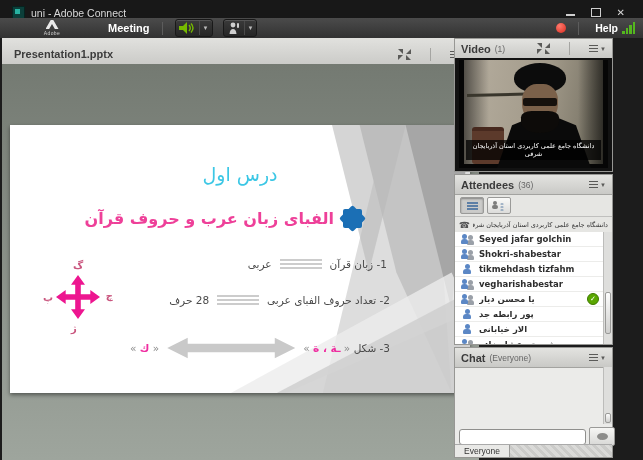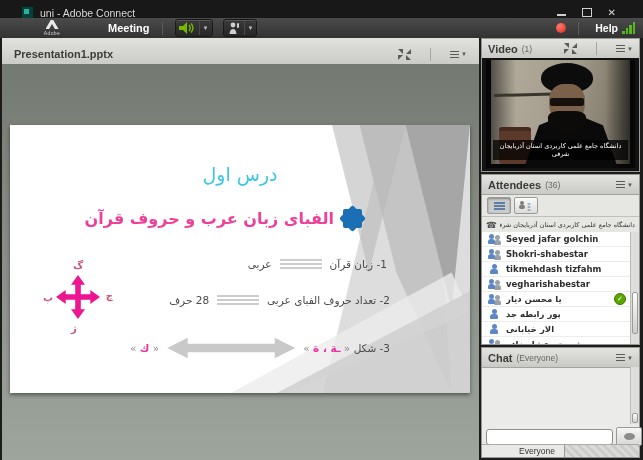--- a/index.html
+++ b/index.html
@@ -2,21 +2,21 @@
 <html><head>
 <meta charset="utf-8">
 <style>
   html,body{margin:0;padding:0;}
   body{width:643px;height:460px;position:relative;overflow:hidden;background:#1c1c1c;
        font-family:"Liberation Sans",sans-serif;-webkit-font-smoothing:antialiased;}
   .fa{font-family:"DejaVu Sans",sans-serif;}
 
   
   #titlebar{position:absolute;left:0;top:0;right:0;height:25px;background:#181818;
-    display:flex;align-items:center;padding:0 21px;box-sizing:border-box;color:#d8d8d8;}
+    display:flex;align-items:center;padding:0 12px;box-sizing:border-box;color:#d8d8d8;}
   #app-icon{width:11px;height:11px;background:#0c3f3a;border:1px solid #06231f;margin-right:6px;position:relative;}
   #app-icon::after{content:"";position:absolute;left:2px;top:2px;width:5px;height:5px;background:#27b3a2;}
   #win-title{font-size:10.5px;}
   #win-controls{margin-left:auto;display:flex;align-items:center;gap:16px;padding-right:6px;}
   .ctl-min{width:9px;height:2px;background:#cfcfcf;margin-top:5px;}
   .ctl-max{width:8px;height:7px;border:1px solid #cfcfcf;position:relative;background:#181818;}
   .ctl-max::before{content:"";position:absolute;left:2px;top:-3px;width:8px;height:7px;border:1px solid #cfcfcf;z-index:-1;}
   .ctl-close{font-size:10px;color:#d8d8d8;line-height:10px;}
 
   
@@ -86,21 +86,21 @@
     clip-path:polygon(0 50%,16% 3%,16% 31%,84% 31%,84% 3%,100% 50%,84% 97%,84% 69%,16% 69%,16% 97%);}
   #cross{position:absolute;left:46px;top:150px;width:44px;height:44px;}
   .cross-arrow{position:absolute;left:0;top:15px;width:44px;height:14px;background:#ed1690;
     clip-path:polygon(0 50%,22% 0,22% 30%,78% 30%,78% 0,100% 50%,78% 100%,78% 70%,22% 70%,22% 100%);}
   .cross-v{transform:rotate(90deg);}
   .cross-letter{position:absolute;font-size:10px;color:#c9557e;font-weight:bold;}
   .cl-top{left:17px;top:-15px;} .cl-right{right:-13px;top:15px;}
   .cl-left{left:-13px;top:17px;} .cl-bottom{left:15px;bottom:-15px;}
 
   
-  .rpanel{position:absolute;left:481px;width:159px;background:#ebebe9;border:1px solid #979794;box-sizing:border-box;}
+  .rpanel{position:absolute;left:454px;width:159px;background:#ebebe9;border:1px solid #979794;box-sizing:border-box;}
   .rp-header{height:19px;background:linear-gradient(#e3e3e0,#c9c9c6);border-bottom:1px solid #a3a3a0;
     display:flex;align-items:center;padding:0 6px;}
   .rp-title{font-size:11px;font-weight:bold;color:#3b3b3b;}
   .rp-count{font-size:8.5px;color:#666;margin-left:4px;}
 
   
   #video-panel{top:38px;height:134px;}
   #video-body{position:absolute;left:0;right:0;top:19px;bottom:0;background:#121212;}
   #video-frame{position:absolute;left:4px;right:4px;top:2px;bottom:3px;background:#060606;overflow:hidden;}
   #wall{position:absolute;left:5px;right:5px;top:0;height:104px;
@@ -157,21 +157,21 @@
   #chat-scroll{top:19px;height:57px;}
   #chat-input-row{position:absolute;left:0;right:0;top:78px;height:21px;display:flex;align-items:center;gap:3px;padding:0 4px;box-sizing:border-box;}
   #chat-input{flex:1;height:14px;border:1px solid #8f8f8d;border-radius:3px;font-size:9px;padding:0 4px;background:#fff;outline:none;}
   #chat-send{width:24px;height:17px;border:1px solid #9a9a98;border-radius:2px;
     background:linear-gradient(#f6f6f4,#d8d8d6);display:flex;align-items:center;justify-content:center;flex:none;}
   .bubble-icon{position:relative;width:11px;height:7px;background:#8c8c8a;border-radius:50%;}
   .bubble-icon::after{content:"";position:absolute;left:2px;bottom:-3px;border:3px solid transparent;border-top-color:#8c8c8a;border-left-width:1px;}
   #chat-tabbar{position:absolute;left:0;right:0;bottom:0;height:12px;
     background:repeating-linear-gradient(45deg,#dadad8 0 3px,#cbcbc9 3px 6px);border-top:1px solid #aaa;}
   #tab-everyone{position:absolute;left:0;top:0;height:12px;width:54px;background:#e9e9e7;
-    border-right:1px solid #9a9a98;font-size:8.5px;color:#333;display:flex;align-items:center;justify-content:center;padding-left:28px;}
+    border-right:1px solid #9a9a98;font-size:8.5px;color:#333;display:flex;align-items:center;justify-content:center;}
 </style>
 </head>
 <body>
 
 <div id="titlebar">
   <div id="app-icon"></div>
   <span id="win-title">uni - Adobe Connect</span>
   <div id="win-controls">
     <span class="ctl-min"></span>
     <span class="ctl-max"></span>

